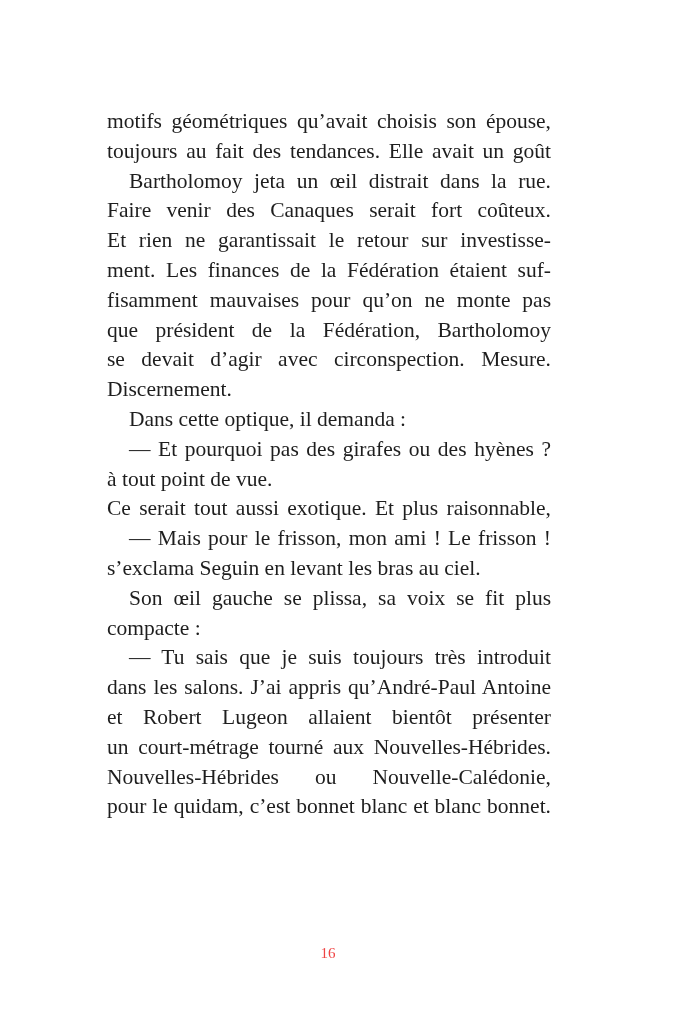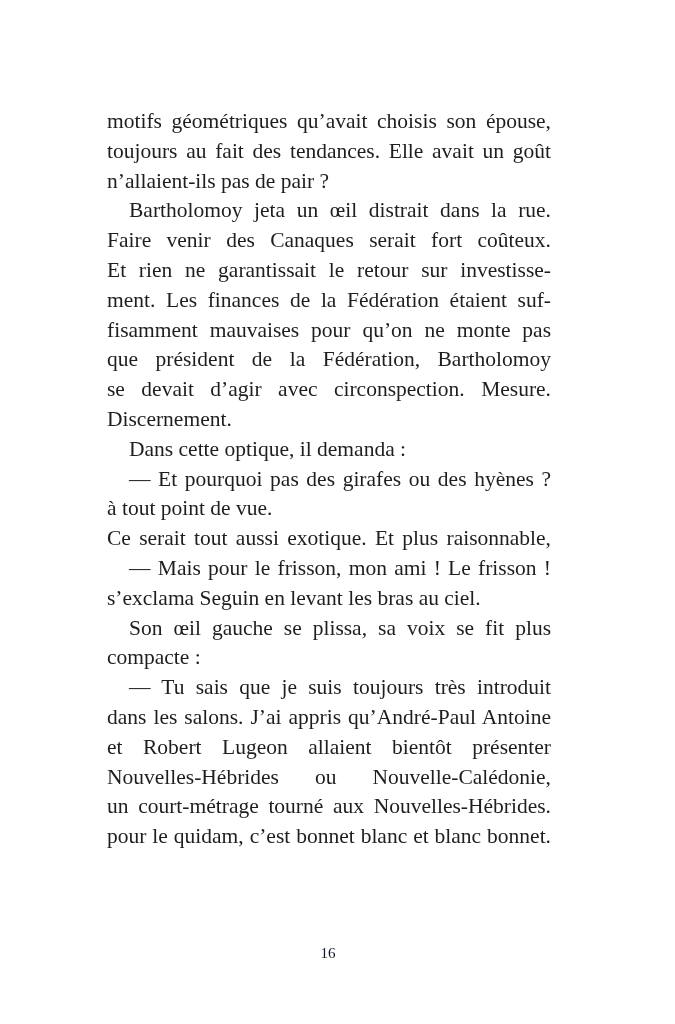--- a/index.html
+++ b/index.html
@@ -45,49 +45,48 @@
     .line.indent {
       padding-left: 22px;
     }
     .page-number {
       position: absolute;
       left: 0;
       width: 656px;
       top: 945px;
       text-align: center;
       font-size: 15px;
-      color: #0f172a;
+      color: #ef4444;
     }
   </style>
 </head>
 <body>
 
 <div class="page">
   <div class="text-block" id="text-block">
 
   <span class="line">motifs géométriques qu’avait choisis son épouse,</span>
       <span class="line">toujours au fait des tendances. Elle avait un goût</span>
-      <span class="line last">n’allaient-ils pas de pair ?</span>
       <span class="line indent">Bartholomoy jeta un œil distrait dans la rue.</span>
       <span class="line">Faire venir des Canaques serait fort coûteux.</span>
       <span class="line">Et rien ne garantissait le retour sur investisse-</span>
       <span class="line">ment. Les finances de la Fédération étaient suf-</span>
       <span class="line">fisamment mauvaises pour qu’on ne monte pas</span>
       <span class="line">que président de la Fédération, Bartholomoy</span>
       <span class="line">se devait d’agir avec circonspection. Mesure.</span>
       <span class="line last">Discernement.</span>
       <span class="line indent last">Dans cette optique, il demanda :</span>
       <span class="line indent">— Et pourquoi pas des girafes ou des hyènes ?</span>
       <span class="line last">à tout point de vue.</span>
       <span class="line">Ce serait tout aussi exotique. Et plus raisonnable,</span>
       <span class="line indent">— Mais pour le frisson, mon ami ! Le frisson !</span>
       <span class="line last">s’exclama Seguin en levant les bras au ciel.</span>
       <span class="line indent">Son œil gauche se plissa, sa voix se fit plus</span>
       <span class="line last">compacte :</span>
       <span class="line indent">— Tu sais que je suis toujours très introduit</span>
       <span class="line">dans les salons. J’ai appris qu’André-Paul Antoine</span>
       <span class="line">et Robert Lugeon allaient bientôt présenter</span>
+      <span class="line">un court-métrage tourné aux Nouvelles-Hébrides.</span>
       <span class="line">Nouvelles-Hébrides ou Nouvelle-Calédonie,</span>
-      <span class="line">un court-métrage tourné aux Nouvelles-Hébrides.</span>
       <span class="line">pour le quidam, c’est bonnet blanc et blanc bonnet.</span>
     </div>
   <div class="page-number">16</div>
 </div>
 
 </body></html>

